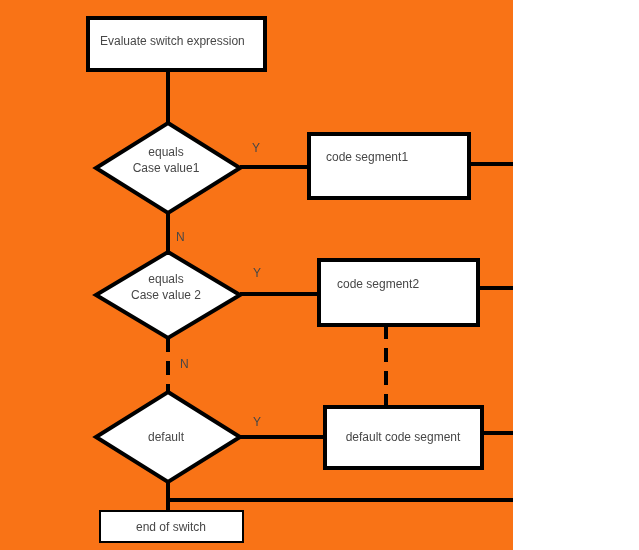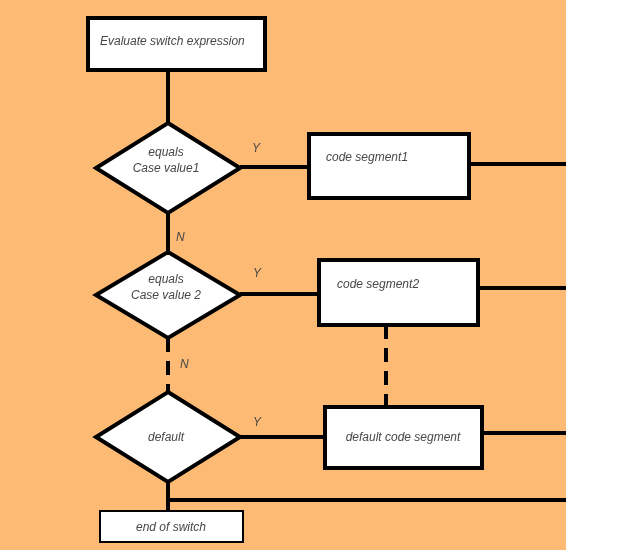--- a/index.html
+++ b/index.html
@@ -2,25 +2,24 @@
 <html><head>
 <meta charset="utf-8">
 <style>
   html, body {
     margin: 0;
     padding: 0;
     background: #ffffff;
   }
   .stage {
     position: relative;
-    width: 566px;
+    width: 513px;
     height: 550px;
-    background: #fdba74;
+    background: #f97316;
     overflow: hidden;
-    font-style: italic;
   }
   svg {
     display: block;
   }
   .shape {
     fill: #ffffff;
     stroke: #000000;
     stroke-width: 4;
   }
   .shape-thin {

